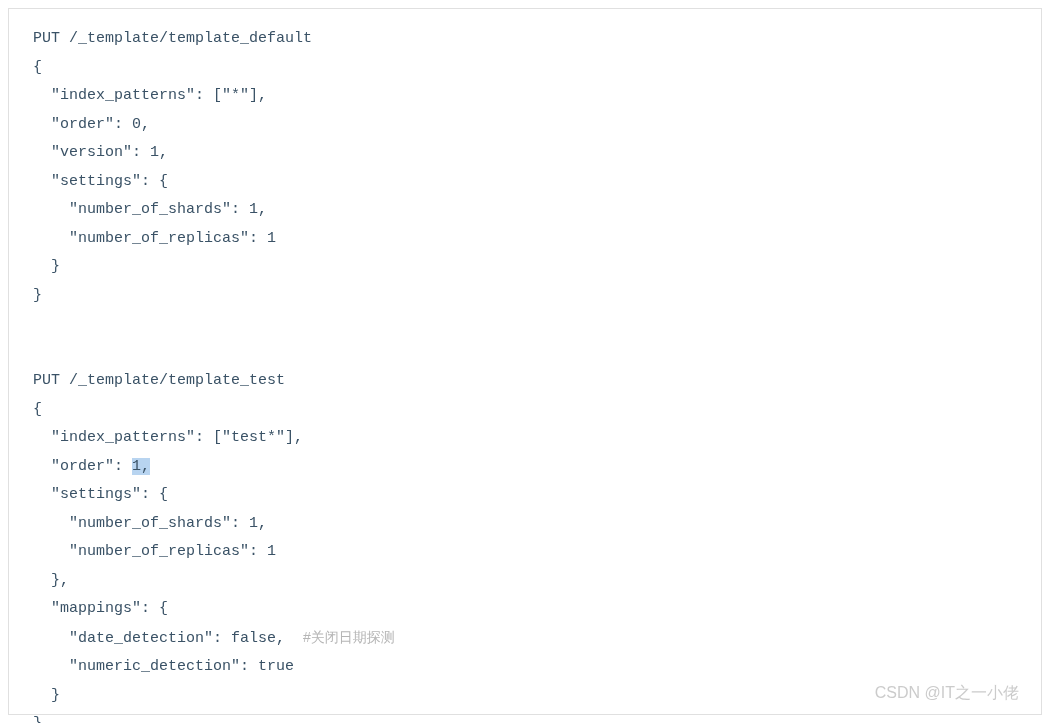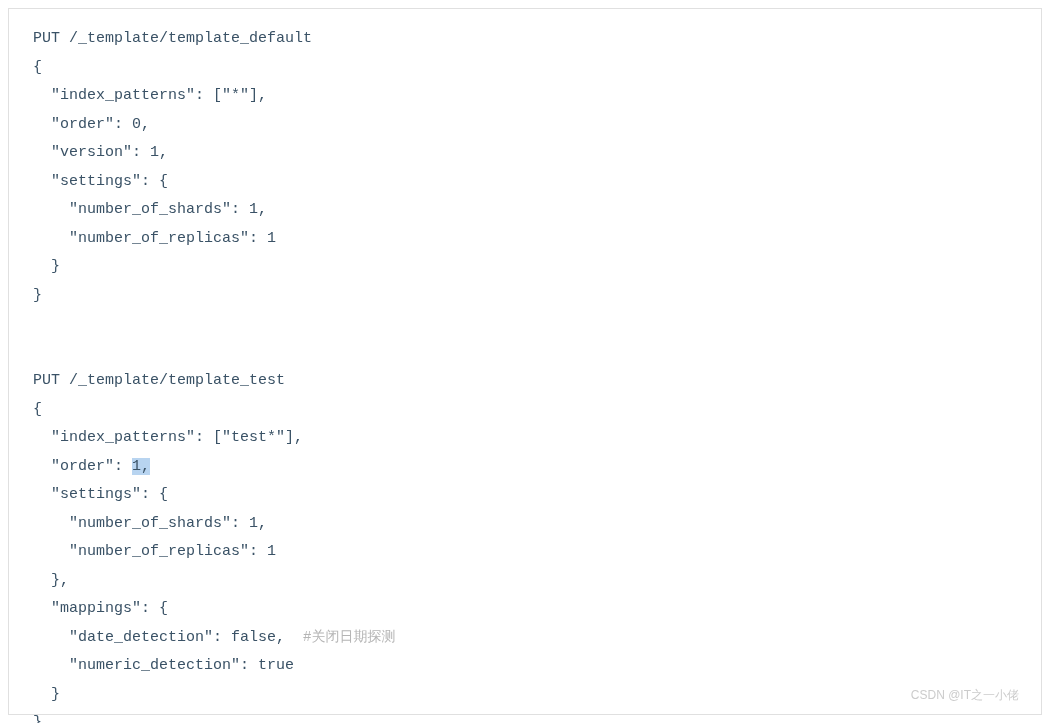--- a/index.html
+++ b/index.html
@@ -25,30 +25,30 @@
       line-height: 1.9;
       color: #3a5266;
       font-size: 15px;
       white-space: pre;
     }
     .hl {
       background: #b8d4f0;
     }
     .comment {
       color: #b5b5b5;
-      font-family: Liberation Mono, monospace;
+      font-family: Liberation Sans, sans-serif;
       font-size: 14px;
     }
     .watermark {
       position: absolute;
       right: 22px;
       bottom: 10px;
       color: rgba(160, 160, 160, 0.55);
       font-family: "Segoe UI", "Microsoft YaHei", Arial, sans-serif;
-      font-size: 12px;
+      font-size: 16px;
       user-select: none;
     }
   </style>
 </head>
 <body>
 
 <div class="code-container">
 <pre><span>PUT /_template/template_default</span>
 <span>{</span>
 <span>  "index_patterns": ["*"],</span>

